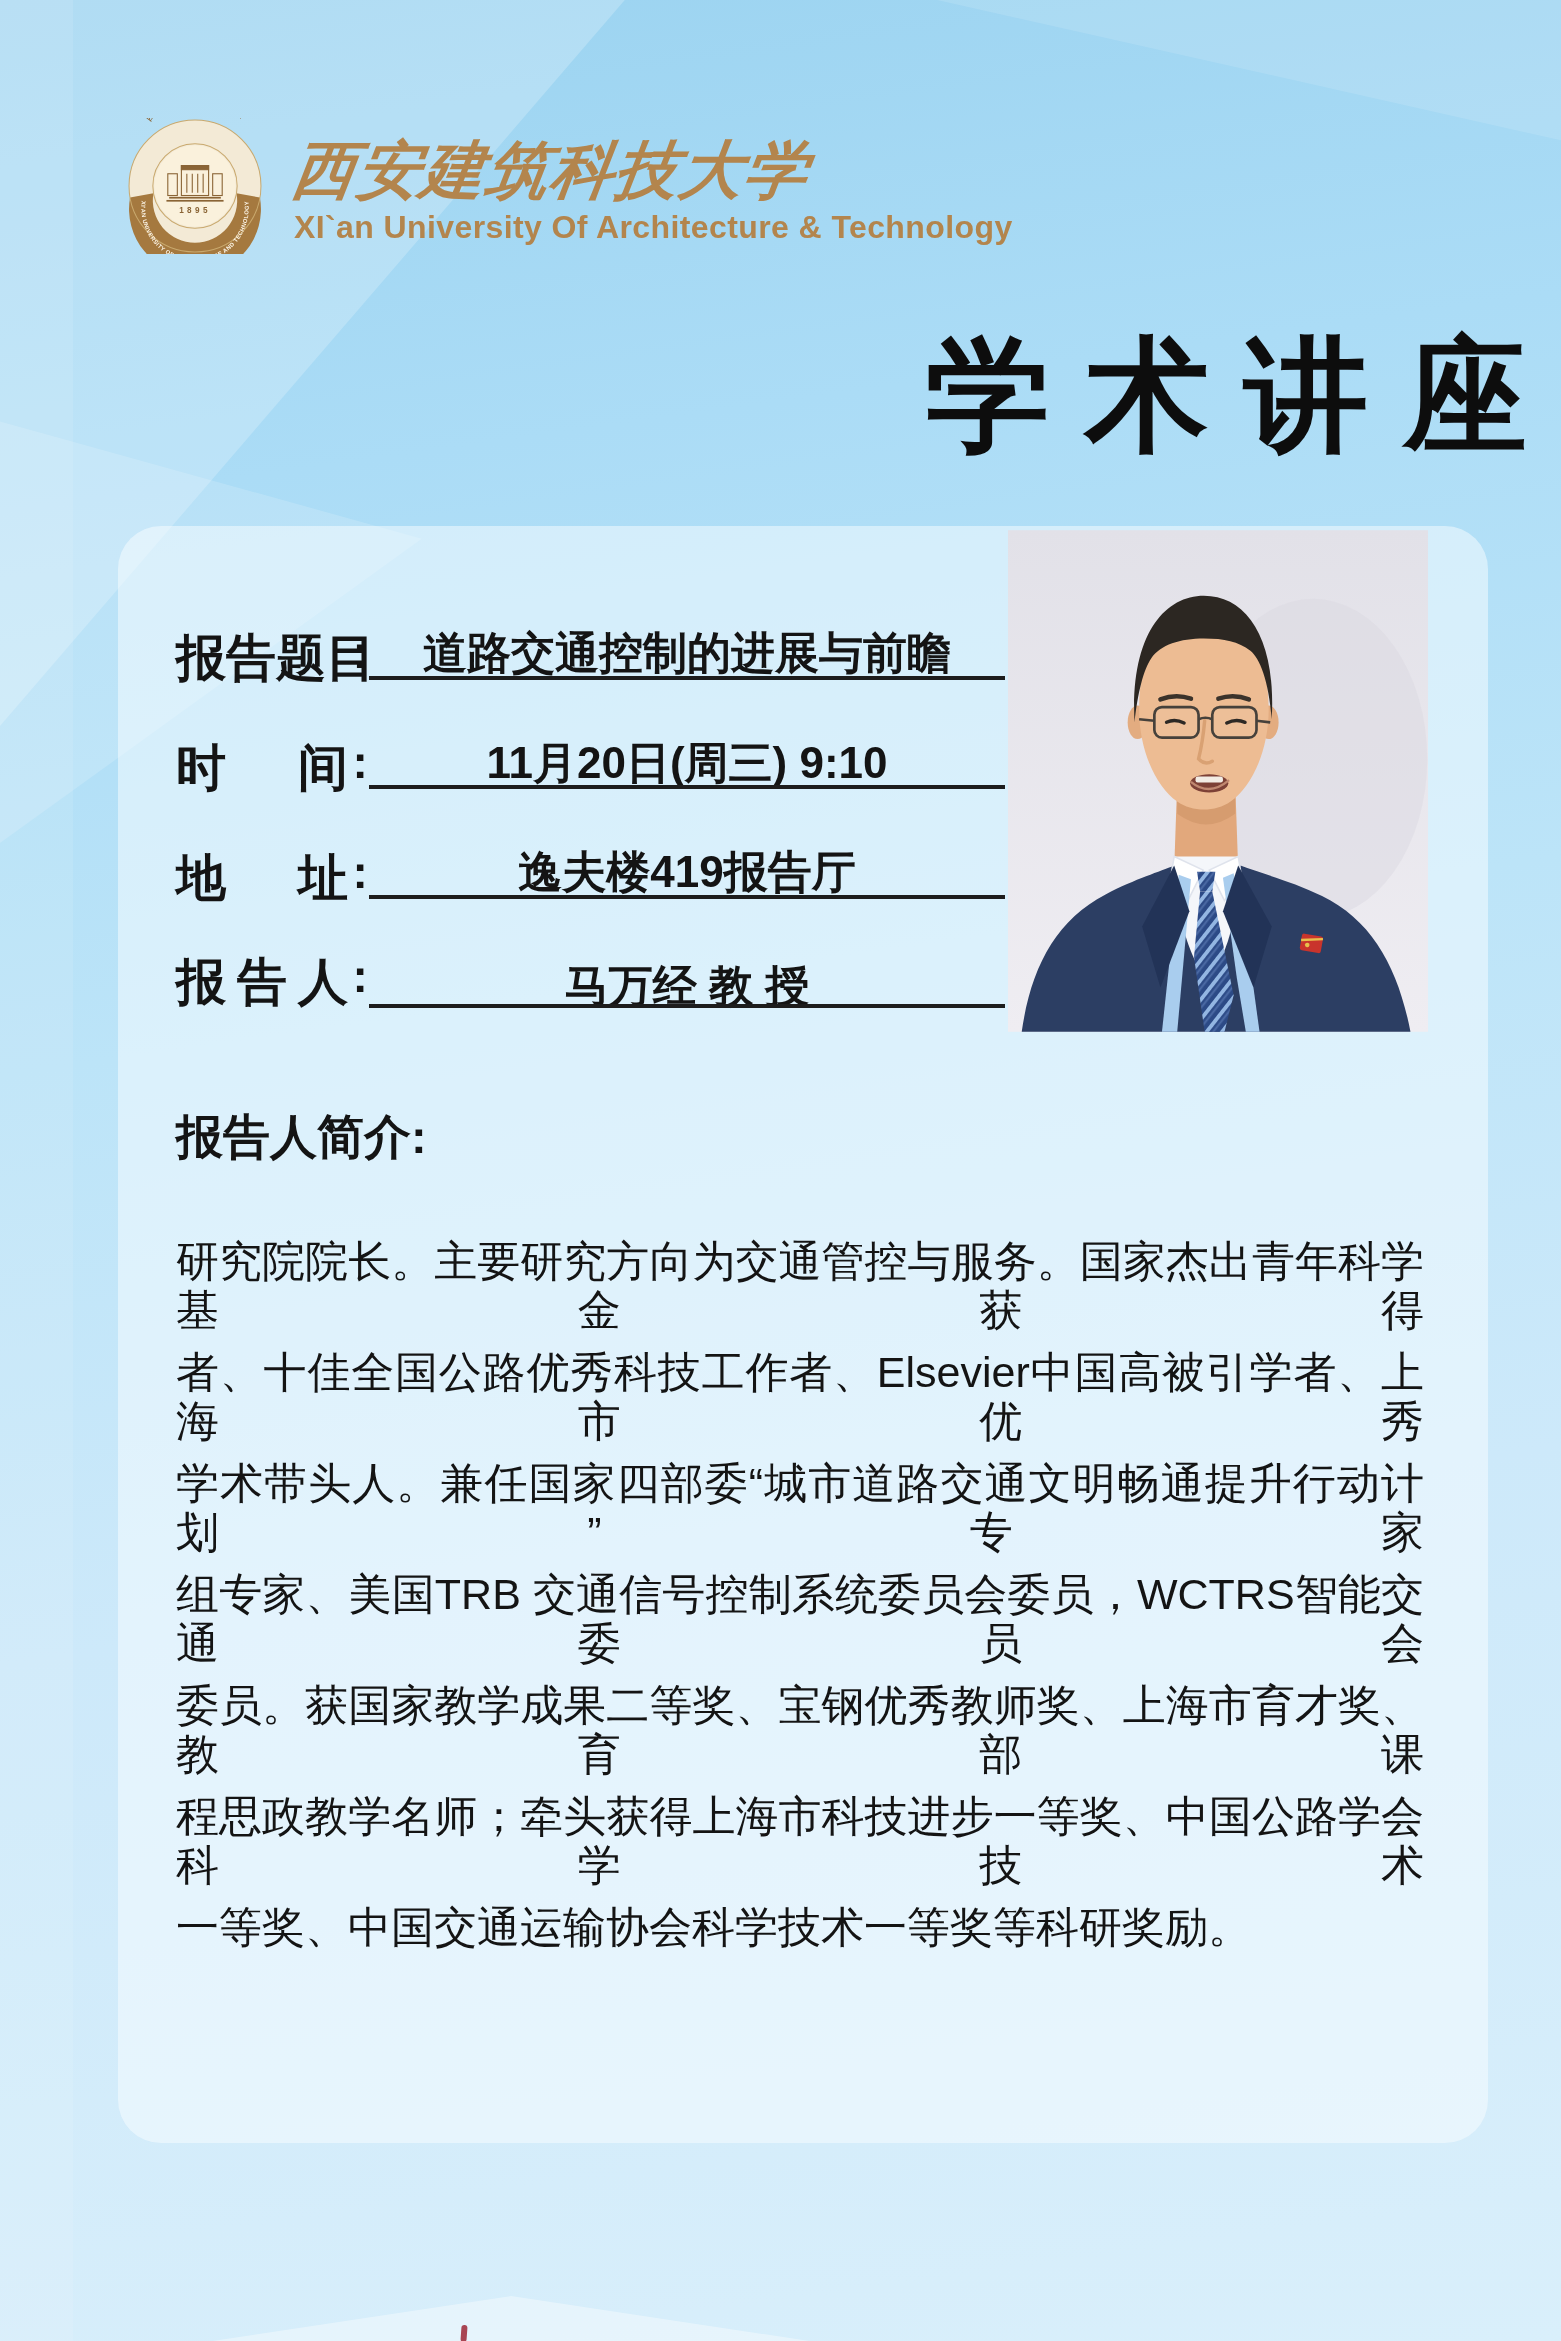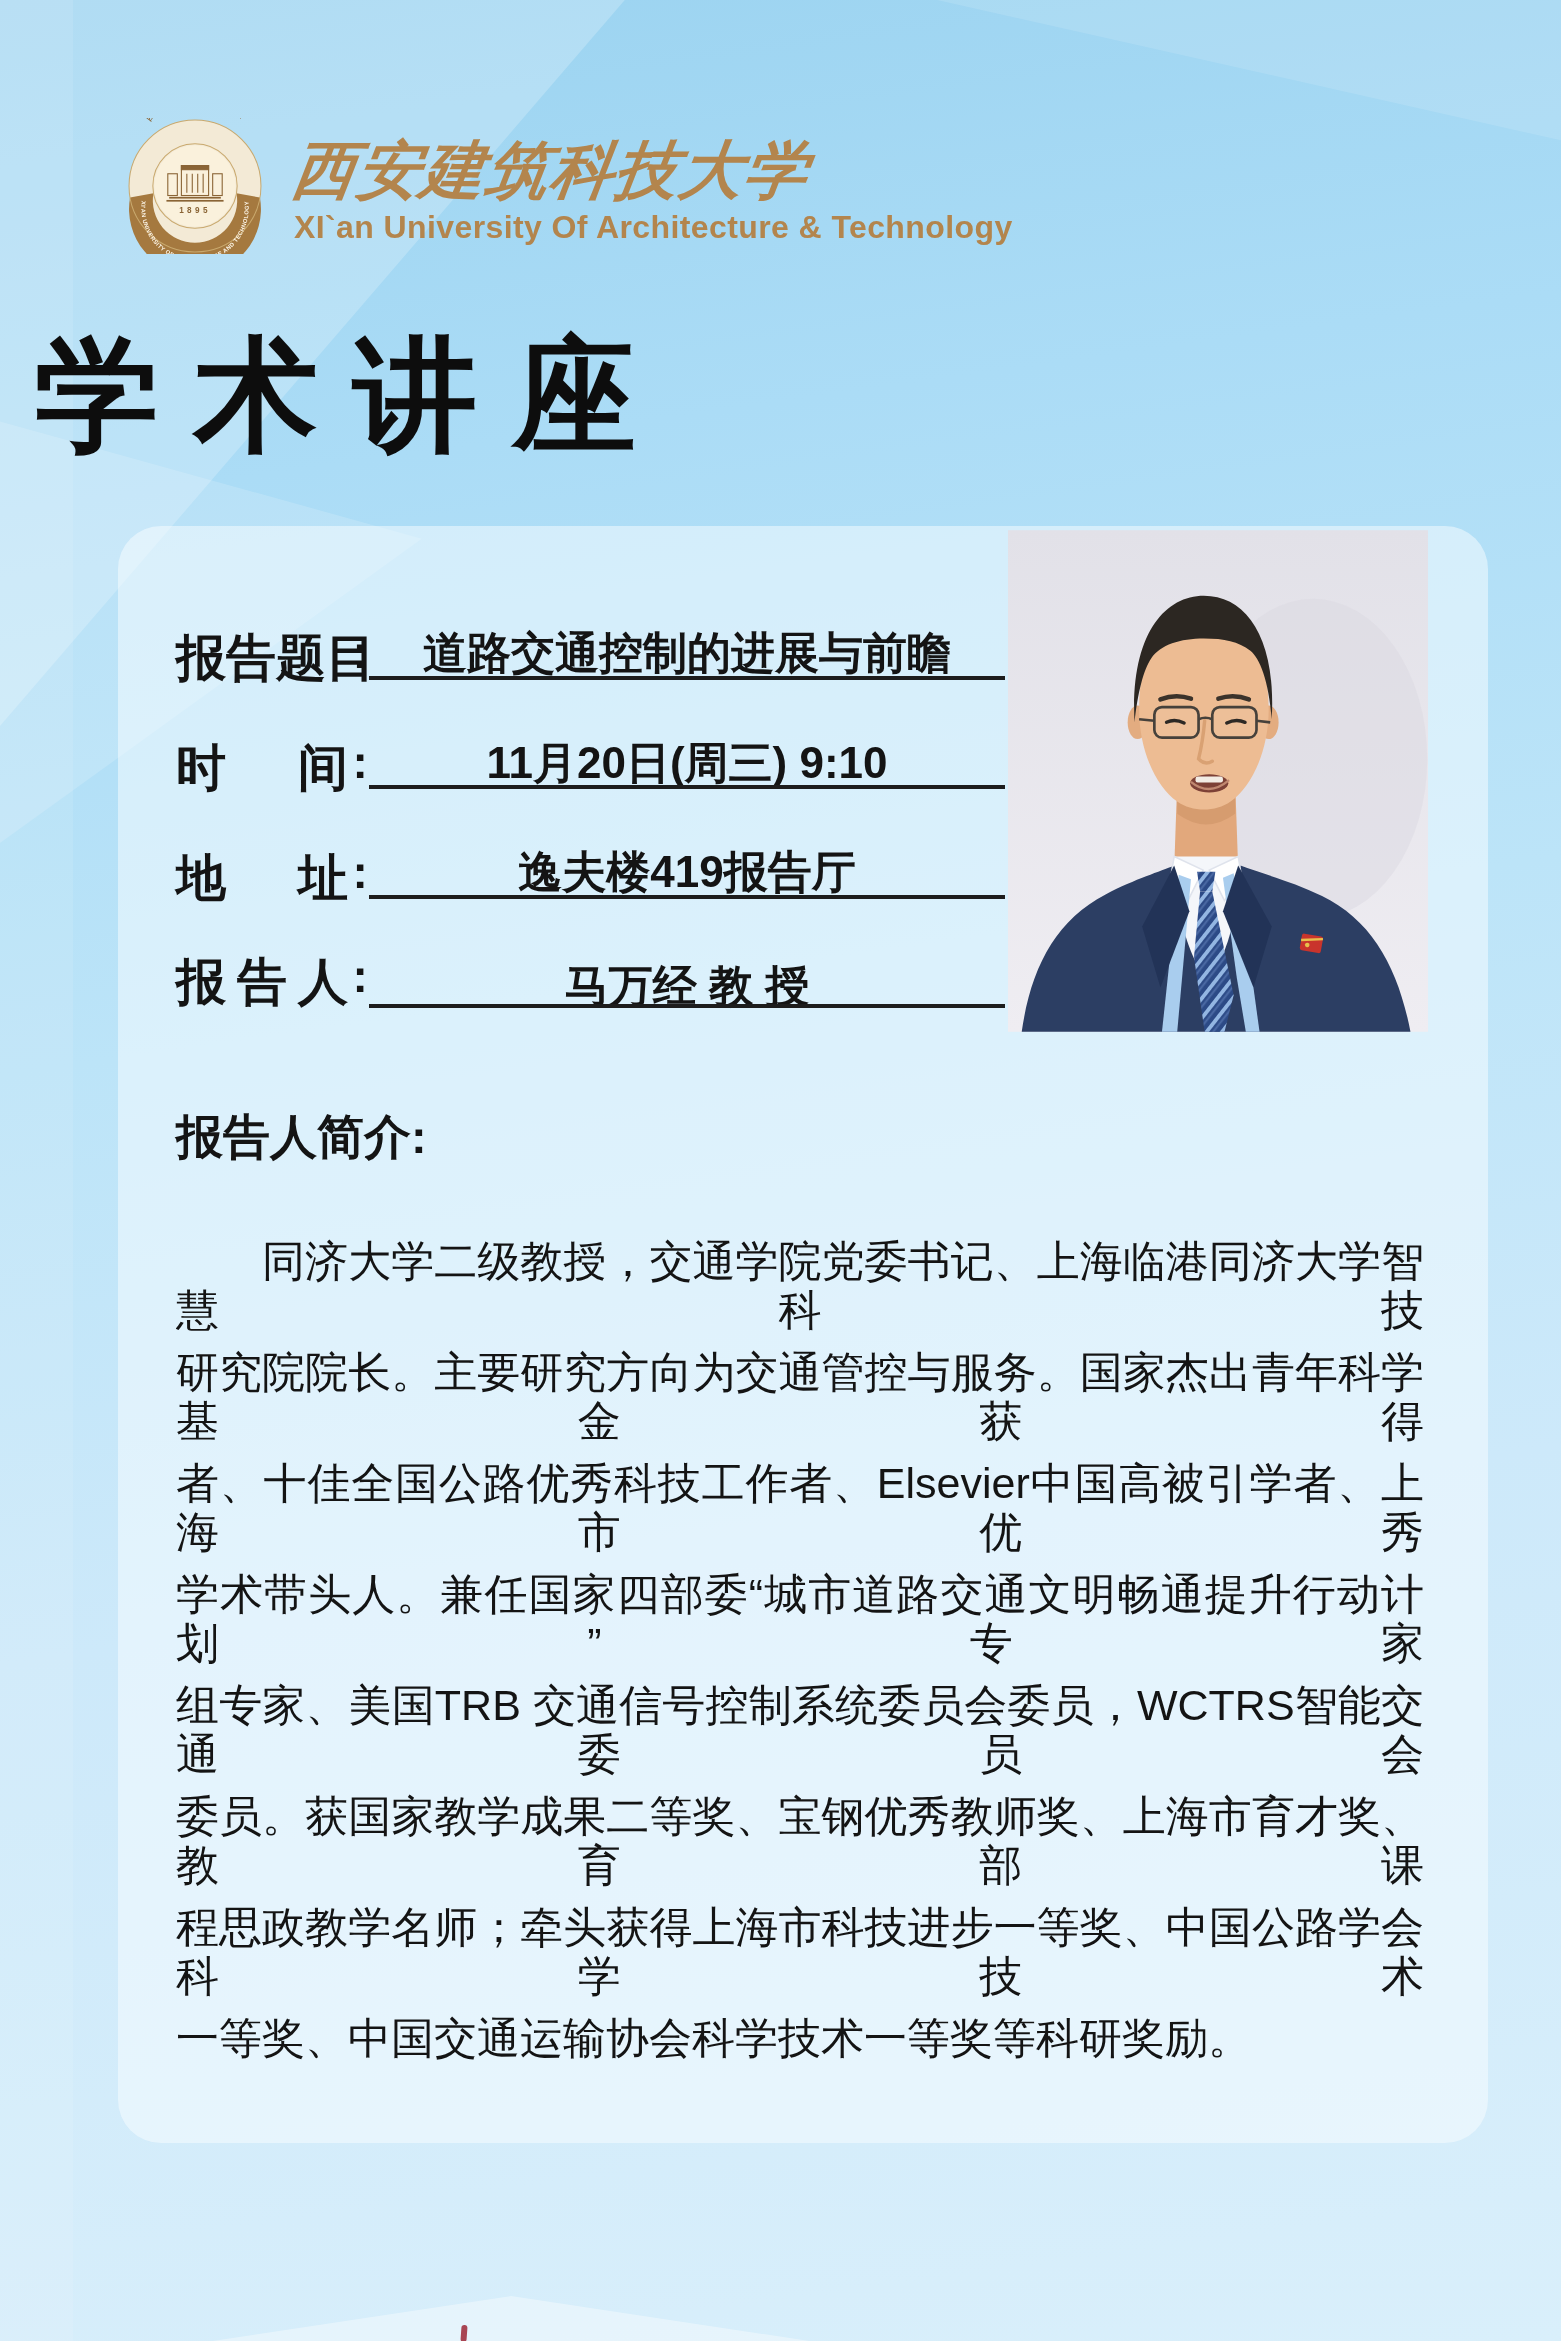--- a/index.html
+++ b/index.html
@@ -17,21 +17,21 @@
 
   .logo{position:absolute;left:127px;top:118px;width:136px;height:136px;}
   .cn-name{
     position:absolute;left:293px;top:128px;font-size:63px;font-weight:700;color:#b3854d;
     letter-spacing:1.5px;transform:skewX(-8deg);
     font-family:"DejaVu Serif","Liberation Serif",serif;font-style:italic;white-space:nowrap;
   }
   .en-name{position:absolute;left:294px;top:209px;font-size:32px;font-weight:700;color:#b3854d;letter-spacing:0.4px;white-space:nowrap;}
 
   .title{
-    position:absolute;left:0;top:314px;width:100%;text-align:left;
+    position:absolute;left:0;top:314px;width:100%;text-align:right;
     font-size:124px;font-weight:900;letter-spacing:35px;padding-left:35px;box-sizing:border-box;
     color:#0d0d0d;white-space:nowrap;
   }
 
   .card{position:absolute;left:118px;top:526px;width:1370px;height:1617px;border-radius:43px;background:rgba(250,253,255,0.50);}
 
   .photo{position:absolute;left:1008px;top:530px;width:420px;height:502px;overflow:hidden;}
   .photo svg{display:block;}
 
   .info-row{position:absolute;left:176px;white-space:nowrap;font-weight:700;}
@@ -182,21 +182,20 @@
   <div class="underline u3"></div>
 
   <div class="info-row r4">
     <span class="info-label">报告人</span><span class="info-colon">:</span>
   </div>
   <div class="info-value v4">马万经 教 授</div>
   <div class="underline u4"></div>
 
   <div class="bio-heading">报告人简介:</div>
   <div class="bio">
-    <div class="bio-line">　　同济大学二级教授，交通学院党委书记、上海临港同济大学智慧科技</div>
     <div class="bio-line">研究院院长。主要研究方向为交通管控与服务。国家杰出青年科学基金获得</div>
     <div class="bio-line">者、十佳全国公路优秀科技工作者、Elsevier中国高被引学者、上海市优秀</div>
     <div class="bio-line">学术带头人。兼任国家四部委“城市道路交通文明畅通提升行动计划”专家</div>
     <div class="bio-line">组专家、美国TRB 交通信号控制系统委员会委员，WCTRS智能交通委员会</div>
     <div class="bio-line">委员。获国家教学成果二等奖、宝钢优秀教师奖、上海市育才奖、教育部课</div>
     <div class="bio-line">程思政教学名师；牵头获得上海市科技进步一等奖、中国公路学会科学技术</div>
     <div class="bio-line last">一等奖、中国交通运输协会科学技术一等奖等科研奖励。</div>
   </div>
 
   <div class="red-mark"></div>

